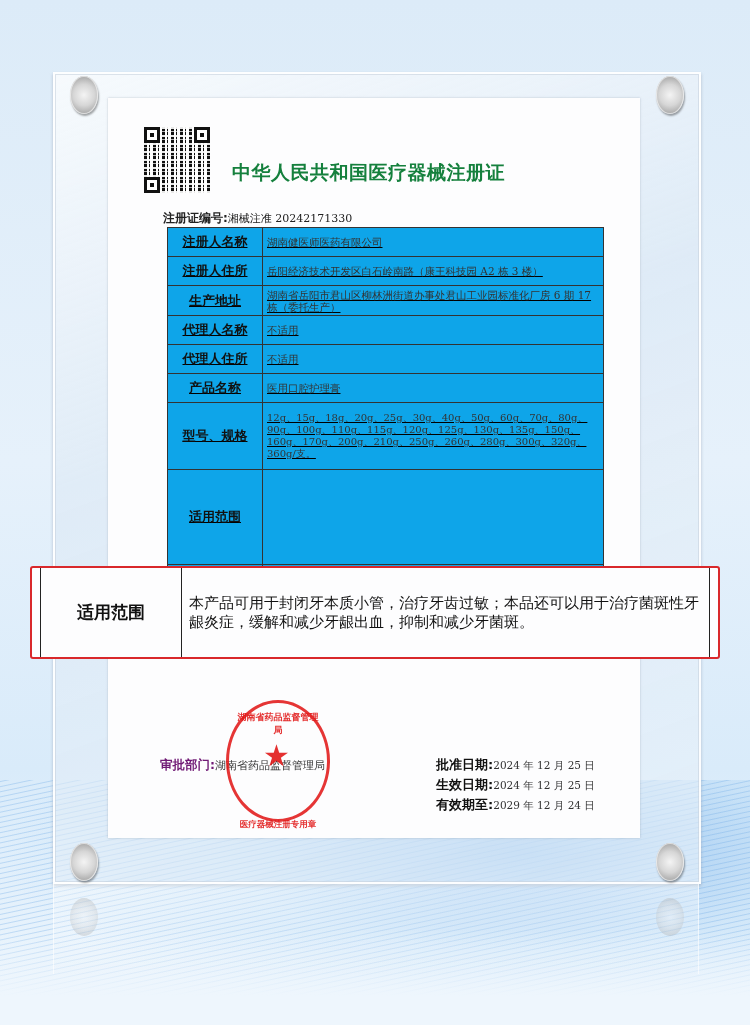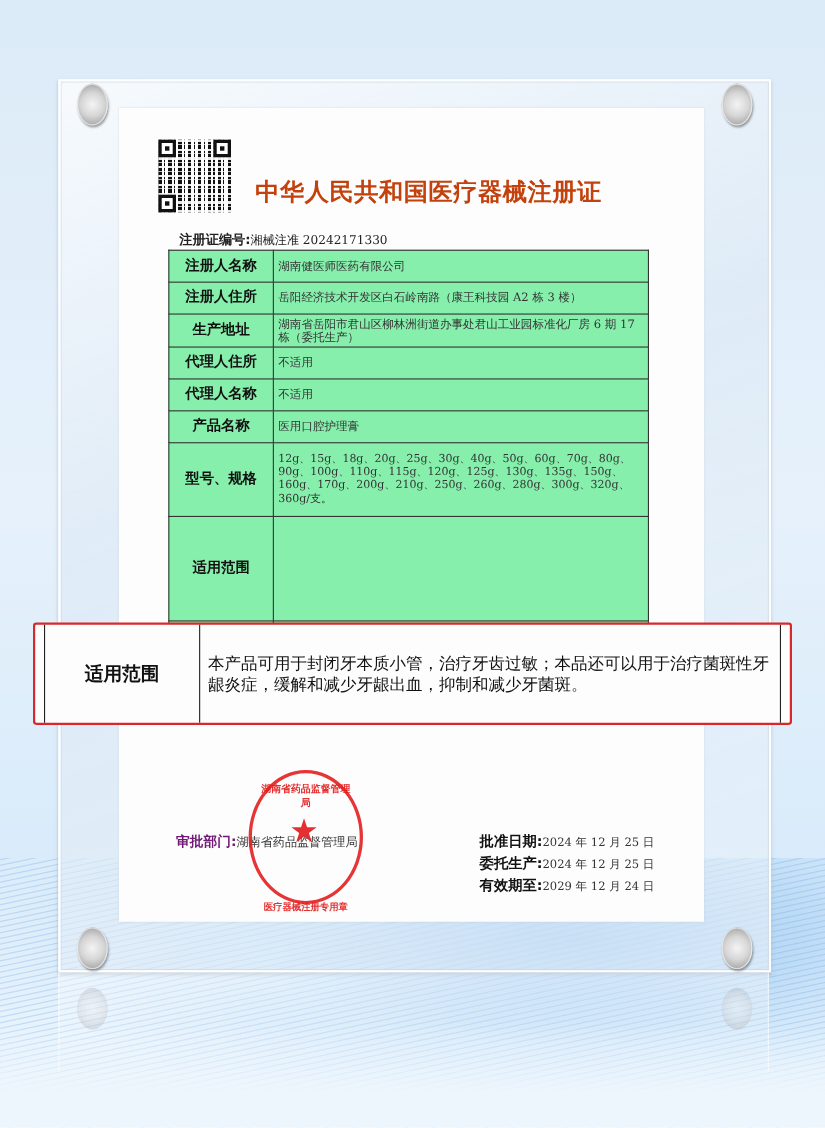--- a/index.html
+++ b/index.html
@@ -49,29 +49,29 @@
     }
     .qr-inner { position:absolute; inset:0;
       background:
         repeating-linear-gradient(0deg, rgba(255,255,255,0.9) 0 2px, rgba(255,255,255,0) 2px 5px, rgba(255,255,255,0.7) 5px 6px, rgba(255,255,255,0) 6px 8px);
     }
     .finder { position:absolute; width: 16px; height: 16px; background:#fff; border: 3px solid #111; box-sizing: border-box; }
     .finder::after { content:""; position:absolute; left:3px; top:3px; width:4px; height:4px; background:#111; }
     .doc-title {
       position: absolute; left: 232px; top: 160px;
       font-family: "DejaVu Sans", "Liberation Sans", sans-serif;
-      font-weight: bold; font-size: 22px; color: #c2410c; letter-spacing: 0.5px;
+      font-weight: bold; font-size: 19px; color: #15803d; letter-spacing: 0.5px;
     }
     .reg-no {
       position: absolute; left: 163px; top: 210px; font-size: 11px; color: #222;
     }
     .reg-no .lbl { font-family: "DejaVu Sans", sans-serif; font-weight: bold; font-size: 12px; }
     table.cert {
-      position: absolute; left: 153px; top: 227px; width: 437px;
-      border-collapse: collapse; background: #86efac;
+      position: absolute; left: 167px; top: 227px; width: 437px;
+      border-collapse: collapse; background: #0ea5e9; text-decoration: underline;
     }
     table.cert td {
       border: 1.5px solid #333; font-size: 10.5px; color: #333; line-height: 12px;
       padding: 0 4px; vertical-align: middle;
     }
     table.cert td.k {
       width: 86px; text-align: center; font-family: "DejaVu Sans", sans-serif;
       font-weight: bold; font-size: 13px; color: #111;
     }
     .highlight {
@@ -146,25 +146,25 @@
   </tr>
   <tr style="height:29px;">
     <td class="k">注册人住所</td>
     <td>岳阳经济技术开发区白石岭南路（康王科技园 A2 栋 3 楼）</td>
   </tr>
   <tr style="height:30px;">
     <td class="k">生产地址</td>
     <td>湖南省岳阳市君山区柳林洲街道办事处君山工业园标准化厂房 6 期 17 栋（委托生产）</td>
   </tr>
   <tr style="height:29px;">
+    <td class="k">代理人名称</td>
+    <td>不适用</td>
+  </tr>
+  <tr style="height:29px;">
     <td class="k">代理人住所</td>
-    <td>不适用</td>
-  </tr>
-  <tr style="height:29px;">
-    <td class="k">代理人名称</td>
     <td>不适用</td>
   </tr>
   <tr style="height:29px;">
     <td class="k">产品名称</td>
     <td>医用口腔护理膏</td>
   </tr>
   <tr style="height:67px;">
     <td class="k">型号、规格</td>
     <td style="font-size:10px;">12g、15g、18g、20g、25g、30g、40g、50g、60g、70g、80g、90g、100g、110g、115g、120g、125g、130g、135g、150g、160g、170g、200g、210g、250g、260g、280g、300g、320g、360g/支。</td>
   </tr>
@@ -194,21 +194,21 @@
   <div class="hl-label">适用范围</div>
   <div class="hl-text">本产品可用于封闭牙本质小管，治疗牙齿过敏；本品还可以用于治疗菌斑性牙龈炎症，缓解和减少牙龈出血，抑制和减少牙菌斑。</div>
 </div>
 
 <div class="footer-left">
   <span class="lbl">审批部门:</span><span>湖南省药品监督管理局</span>
 </div>
 
 <div class="dates">
   <div><span class="lbl">批准日期:</span><span>2024 年 12 月 25 日</span></div>
-  <div><span class="lbl">委托生产:</span><span>2024 年 12 月 25 日</span></div>
+  <div><span class="lbl">生效日期:</span><span>2024 年 12 月 25 日</span></div>
   <div><span class="lbl">有效期至:</span><span>2029 年 12 月 24 日</span></div>
 </div>
 
 <div class="seal">
   <div class="arc">湖南省药品监督管理局</div>
   <div class="star">★</div>
   <div class="bottom">医疗器械注册专用章</div>
 </div>
 
 </body></html>

